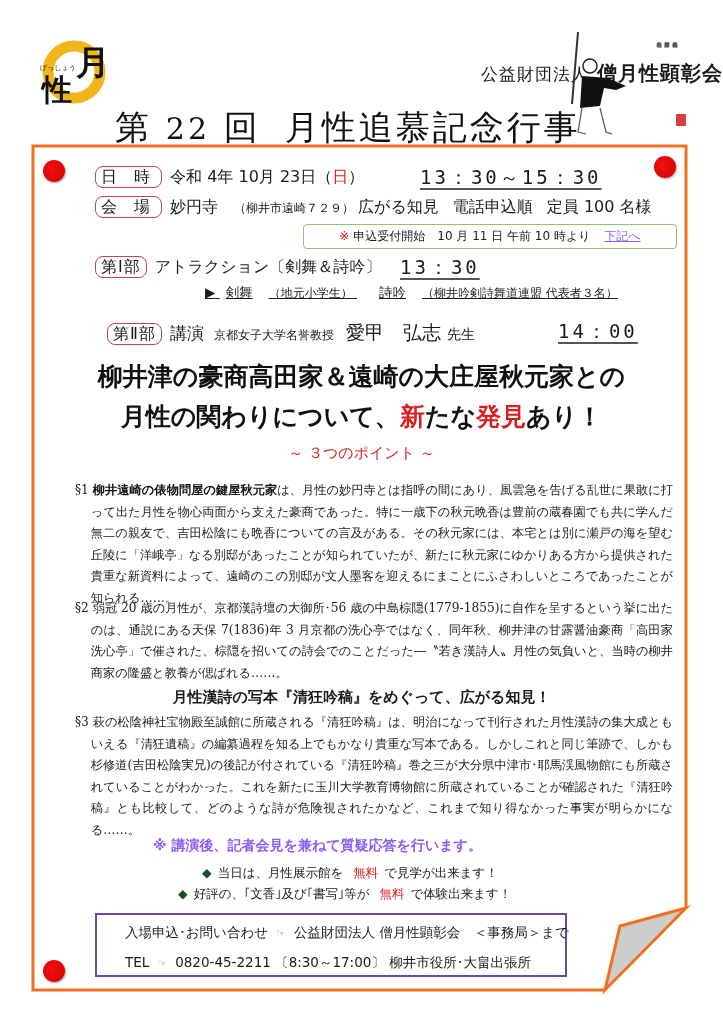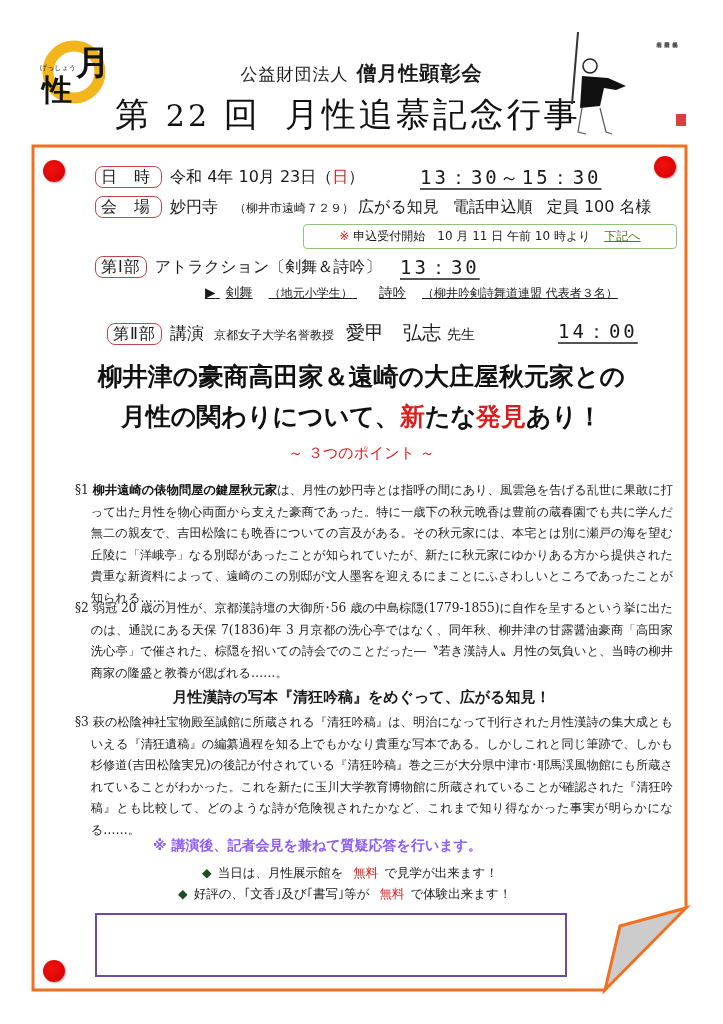--- a/index.html
+++ b/index.html
@@ -1,40 +1,40 @@
 <!DOCTYPE html>
 <html><head>
 <meta charset="utf-8">
 <style>
   html, body { margin:0; padding:0; }
   body { width:723px; height:1024px; background:#ffffff; position:relative; overflow:hidden;
          font-family:"DejaVu Sans", sans-serif; color:#1a1a1a; }
   .abs { position:absolute; }
   
   .logo { left:38px; top:38px; width:68px; height:68px; }
-  .org-line { left:0; width:723px; top:60px; text-align:center; font-family:"DejaVu Serif", serif; font-size:20px; letter-spacing:1px; }
+  .org-line { left:0; width:723px; top:60px; text-align:right; font-family:"DejaVu Serif", serif; font-size:20px; letter-spacing:1px; }
   .org-line .prefix { font-size:17px; }
   .org-line .name { font-weight:bold; margin-left:8px; }
-  .main-title { left:115px; top:92px; font-family:"DejaVu Serif", serif; font-size:34px; letter-spacing:3px; color:#111; }
+  .main-title { left:115px; top:105px; font-family:"DejaVu Serif", serif; font-size:34px; letter-spacing:3px; color:#111; }
   .main-title .num { font-size:30px; }
   .figure { left:560px; top:24px; width:150px; height:115px; }
 
   
   .frame { left:0; top:0; width:723px; height:1024px; pointer-events:none; }
   .dot { width:22px; height:22px; border-radius:50%; background:radial-gradient(circle at 40% 40%, #f21010, #d00000); box-shadow:1px 1px 2px rgba(0,0,0,0.35); }
 
   
   .label-box { display:inline-block; border:1.5px solid #c0464a; border-radius:8px; padding:0 5px; font-size:16px; line-height:20px; letter-spacing:6px;text-align:right; }
   .row { left:95px; font-size:16px; white-space:nowrap; }
   .row .val { margin-left:8px; }
   .time { font-family:"DejaVu Sans Mono", monospace; font-size:19px; letter-spacing:3px; text-decoration:underline; text-decoration-color:#555; text-underline-offset:4px; text-decoration-thickness:2px; }
   .small { font-size:12px;margin-left:16px; }
   .red { color:#d81e1e; }
   .notice { left:303px; top:224px; width:372px; height:23px; border:1.5px solid #8cc47a; border-radius:4px; font-size:12px; line-height:23px; text-align:center; }
-  .notice a { color:#4d7c0f; text-decoration:underline; margin-left:10px; }
+  .notice a { color:#8b5cf6; text-decoration:underline; margin-left:10px; }
   .headline { left:0; width:723px; text-align:center; font-family:"DejaVu Serif", serif; font-weight:bold; font-size:25px; color:#111; }
   .points { left:0; width:723px; top:444px; text-align:center; color:#d81e1e; font-size:15px; }
   .para { left:75px; width:598px; font-family:"DejaVu Serif", serif; font-size:12.2px; line-height:21.5px; color:#222; text-indent:-1.3em; padding-left:1.3em; box-sizing:border-box; text-align:justify; }
   .para b { color:#111; }
   .subhead { left:0; width:723px; top:688px; text-align:center; font-family:"DejaVu Serif", serif; font-weight:bold; font-size:15px; }
   .qa { left:0; width:635px; top:837px; text-align:center; color:#8b5cf6; font-size:14px; font-weight:bold; }
   .bullet { font-size:12.5px; white-space:nowrap; }
   .bullet .diamond { color:#1e4d1e; margin-right:6px; }
   .contact { left:95px; top:913px; width:472px; height:64px; border:2px solid #6a4aa8; box-sizing:border-box; font-size:13.5px; }
   .contact .l1 { position:absolute; left:28px; top:9px; white-space:nowrap; }
@@ -147,13 +147,21 @@
 <div class="abs bullet" style="left:202px;top:865px;">
   <span class="diamond">◆</span><span>当日は、月性展示館を</span>
   <span class="red" style="margin:0 6px">無料</span><span>で見学が出来ます！</span>
 </div>
 <div class="abs bullet" style="left:178px;top:886px;">
   <span class="diamond">◆</span><span>好評の、｢文香｣及び｢書写｣等が</span>
   <span class="red" style="margin:0 6px">無料</span><span>で体験出来ます！</span>
 </div>
 
 <div class="abs contact">
+  <div class="l1">
+    <span>入場申込･お問い合わせ</span><span class="hand">☞</span><span>公益財団法人 僧月性顕彰会　＜事務局＞まで</span>
+  </div>
+  <div class="l2">
+    <span>TEL</span><span class="hand">☞</span><span>0820-45-2211</span>
+    <span>〔8:30～17:00〕</span>
+    <span>柳井市役所･大畠出張所</span>
+  </div>
 </div>
 
 </body></html>

